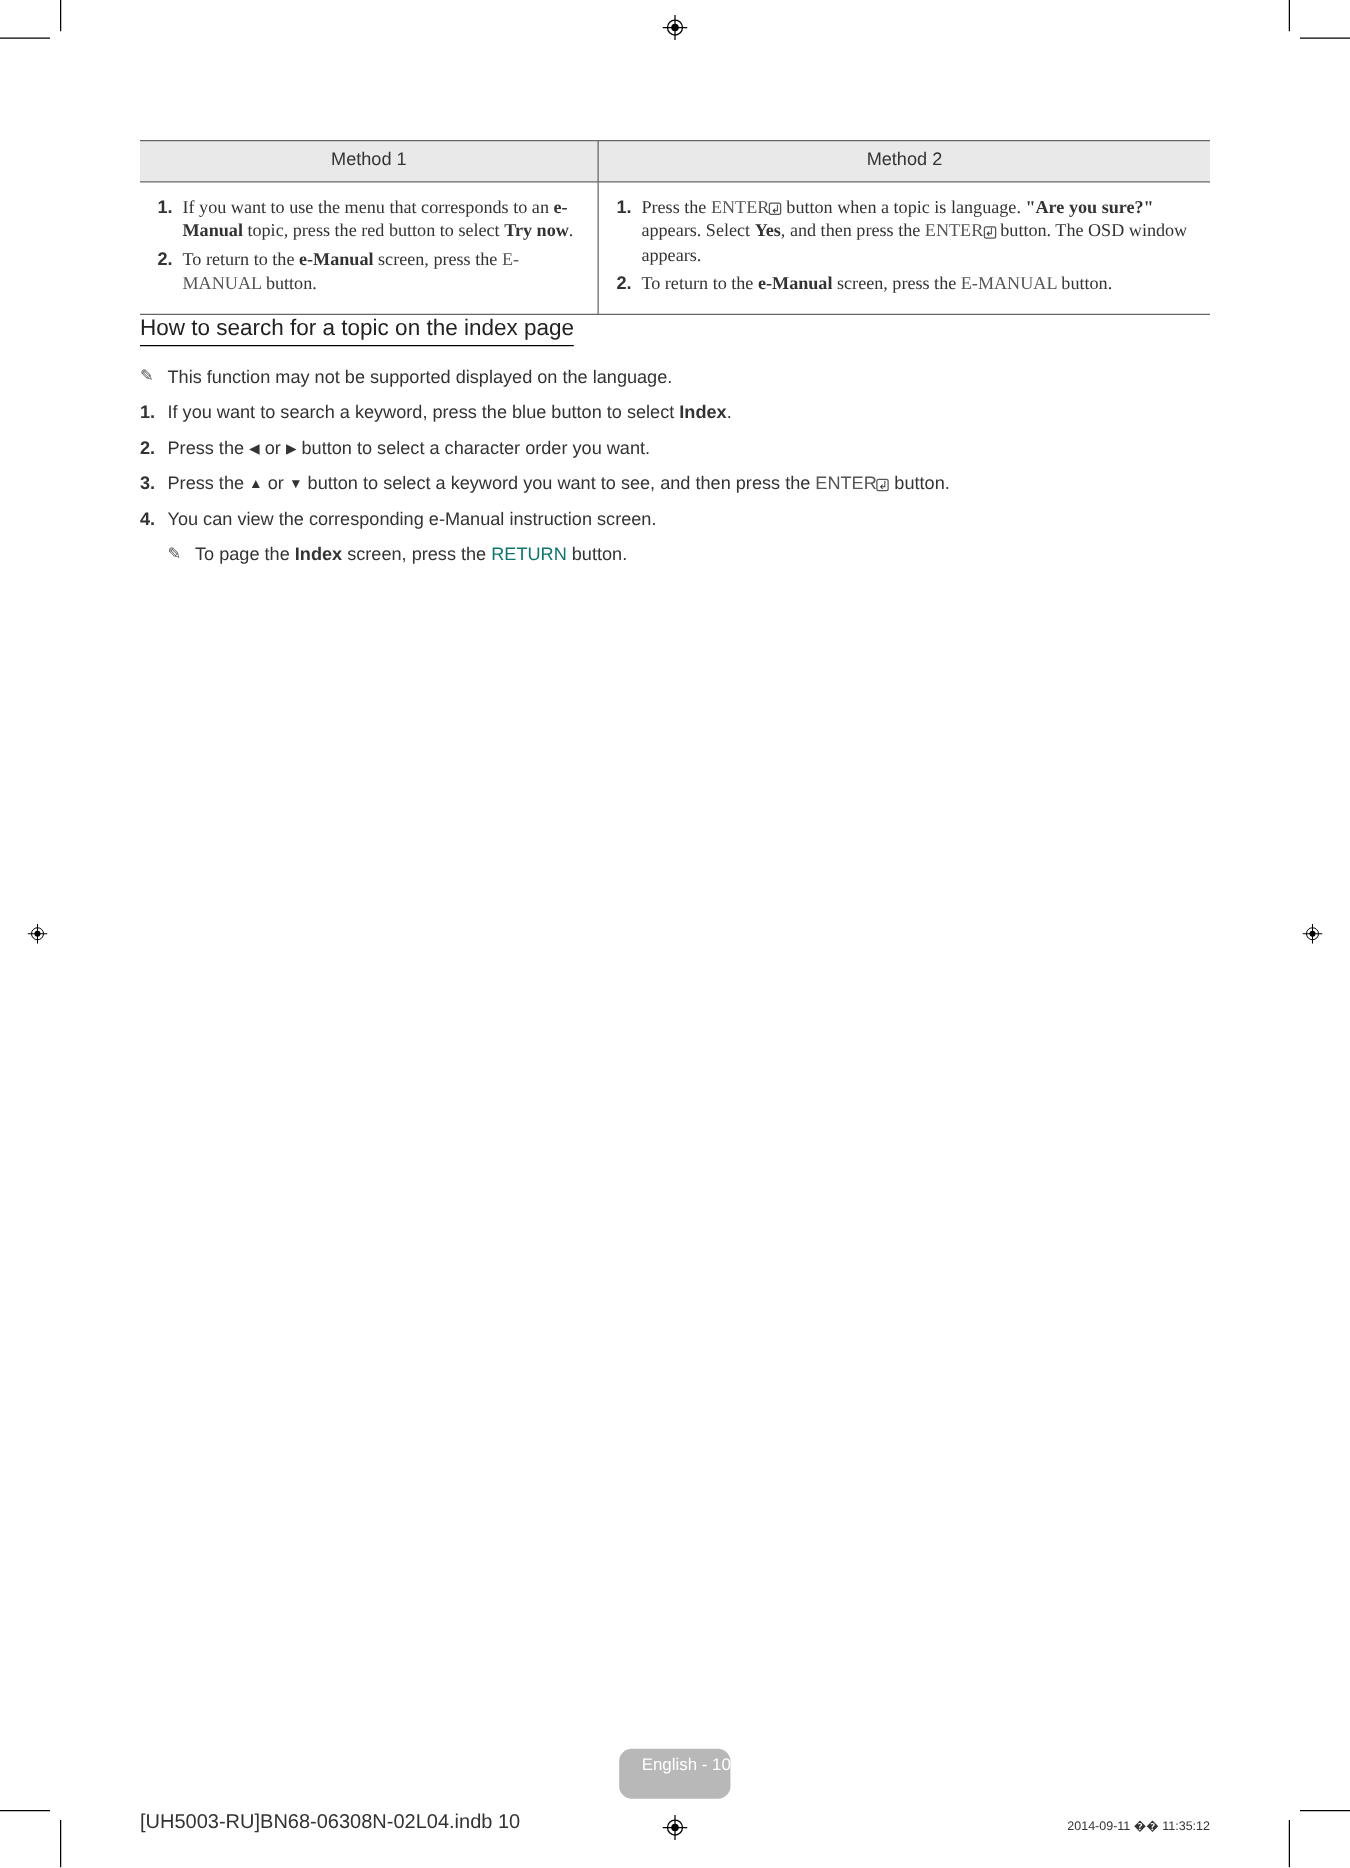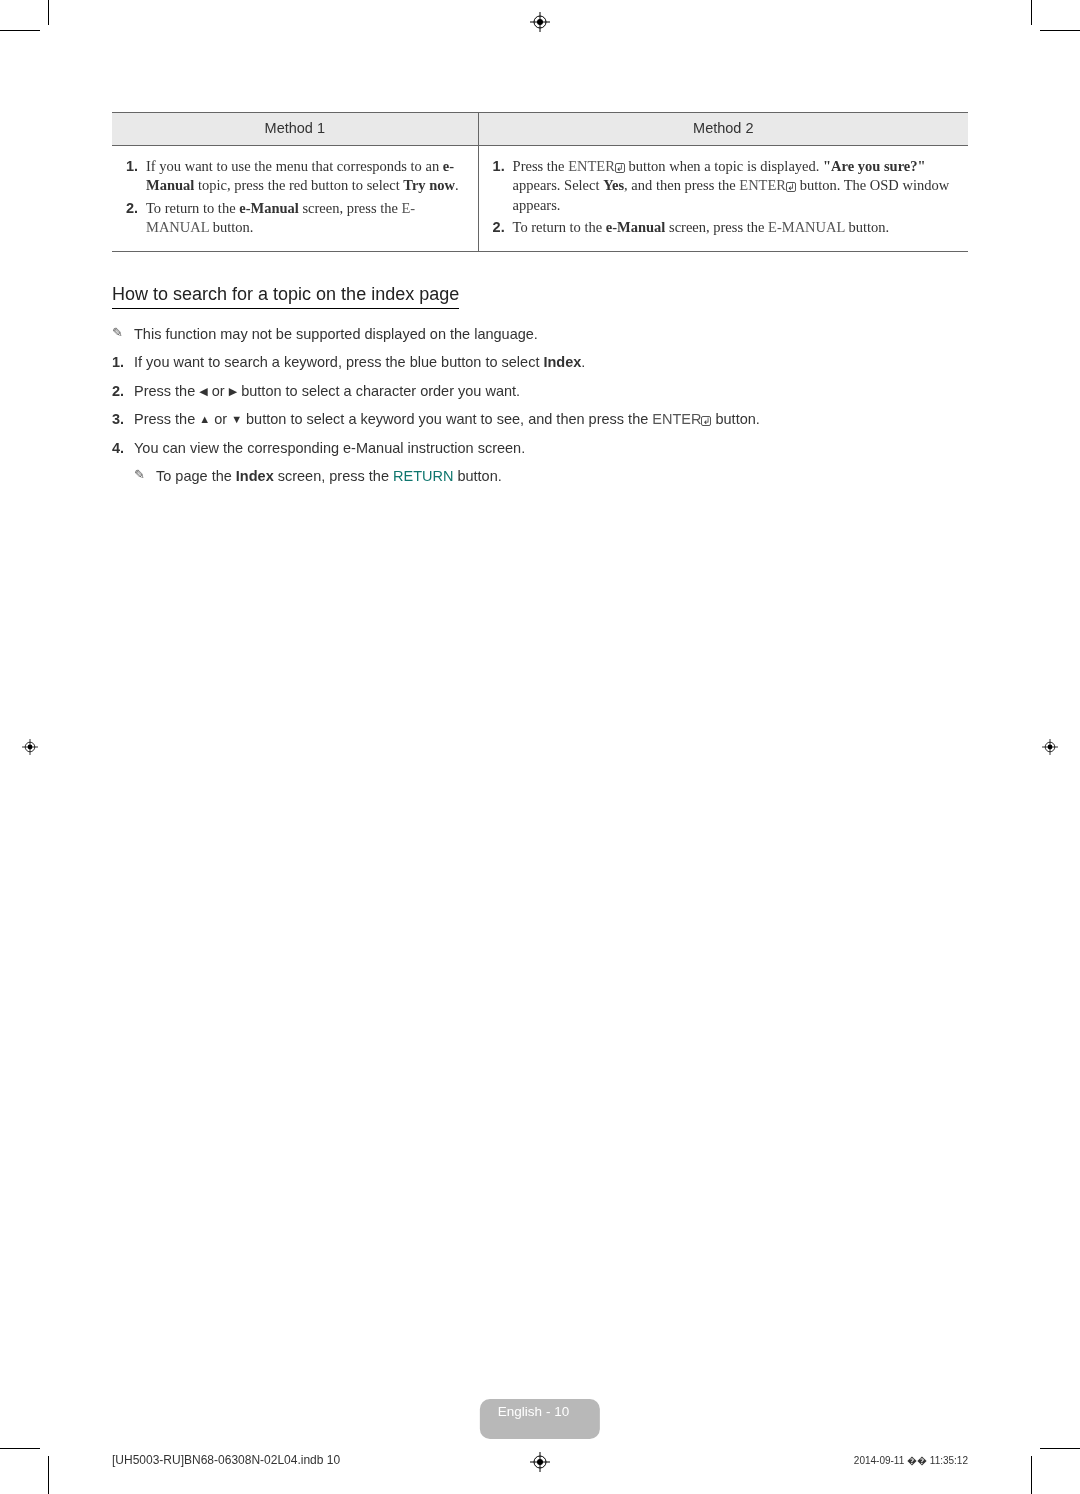--- a/index.html
+++ b/index.html
@@ -52,21 +52,20 @@
       vertical-align: top;
       padding: 8px 14px 10px 14px;
       border-bottom: 1px solid #666;
     }
     table.methods td:first-child { border-right: 1px solid #666; }
     .step-row { display: flex; margin: 3px 0; }
     .step-num { font-weight: 700; width: 20px; flex-shrink: 0; }
     .step-text { flex: 1; font-family: Liberation Serif, serif; }
 
     .heading {
-      margin-top: 32px;
       font-size: 18px;
       font-weight: 400;
       border-bottom: 1px solid #000;
       display: inline-block;
       padding-bottom: 3px;
       color: #222;
     }
 
     .body-list { margin-top: 14px; font-size: 14.5px; line-height: 1.55; }
     .note-row, .num-row { display: flex; margin: 6px 0; }
@@ -80,29 +79,29 @@
     .enter-glyph::after{content:"↲";}
 
     .page-badge {
       position: absolute;
       left: 50%;
       bottom: 55px;
       transform: translateX(-50%);
       background: #b8b8b8;
       color: #fff;
       border-radius: 10px;
-      padding: 5px 31px 20px 18px;
+      padding: 5px 0 20px 18px;
       font-size: 13.5px;
     }
 
     .footer-left {
       position: absolute;
       left: 112px;
       bottom: 27px;
-      font-size: 12px;
+      font-size: 16px;
       color: #333;
     }
     .footer-right {
       position: absolute;
       right: 112px;
       bottom: 27px;
       font-size: 10px;
       color: #333;
       text-align: right;
     }
@@ -172,21 +171,21 @@
           <div class="step-num">2.</div>
           <div class="step-text">
             <span>To return to the </span><b>e-Manual</b><span> screen, press the </span><span style="color:#555">E-MANUAL</span><span> button.</span>
           </div>
         </div>
       </td>
       <td>
         <div class="step-row">
           <div class="step-num">1.</div>
           <div class="step-text">
-            <span>Press the </span><span style="color:#555">ENTER</span><span class="enter-glyph"></span><span> button when a topic is displayed. </span><b>"Are you sure?"</b><span> appears. Select </span><b>Yes</b><span>, and then press the </span><span style="color:#555">ENTER</span><span class="enter-glyph"></span><span> button. The OSD window appears.</span>
+            <span>Press the </span><span style="color:#555">ENTER</span><span class="enter-glyph"></span><span> button when a topic is language. </span><b>"Are you sure?"</b><span> appears. Select </span><b>Yes</b><span>, and then press the </span><span style="color:#555">ENTER</span><span class="enter-glyph"></span><span> button. The OSD window appears.</span>
           </div>
         </div>
         <div class="step-row">
           <div class="step-num">2.</div>
           <div class="step-text">
             <span>To return to the </span><b>e-Manual</b><span> screen, press the </span><span style="color:#555">E-MANUAL</span><span> button.</span>
           </div>
         </div>
       </td>
     </tr>

